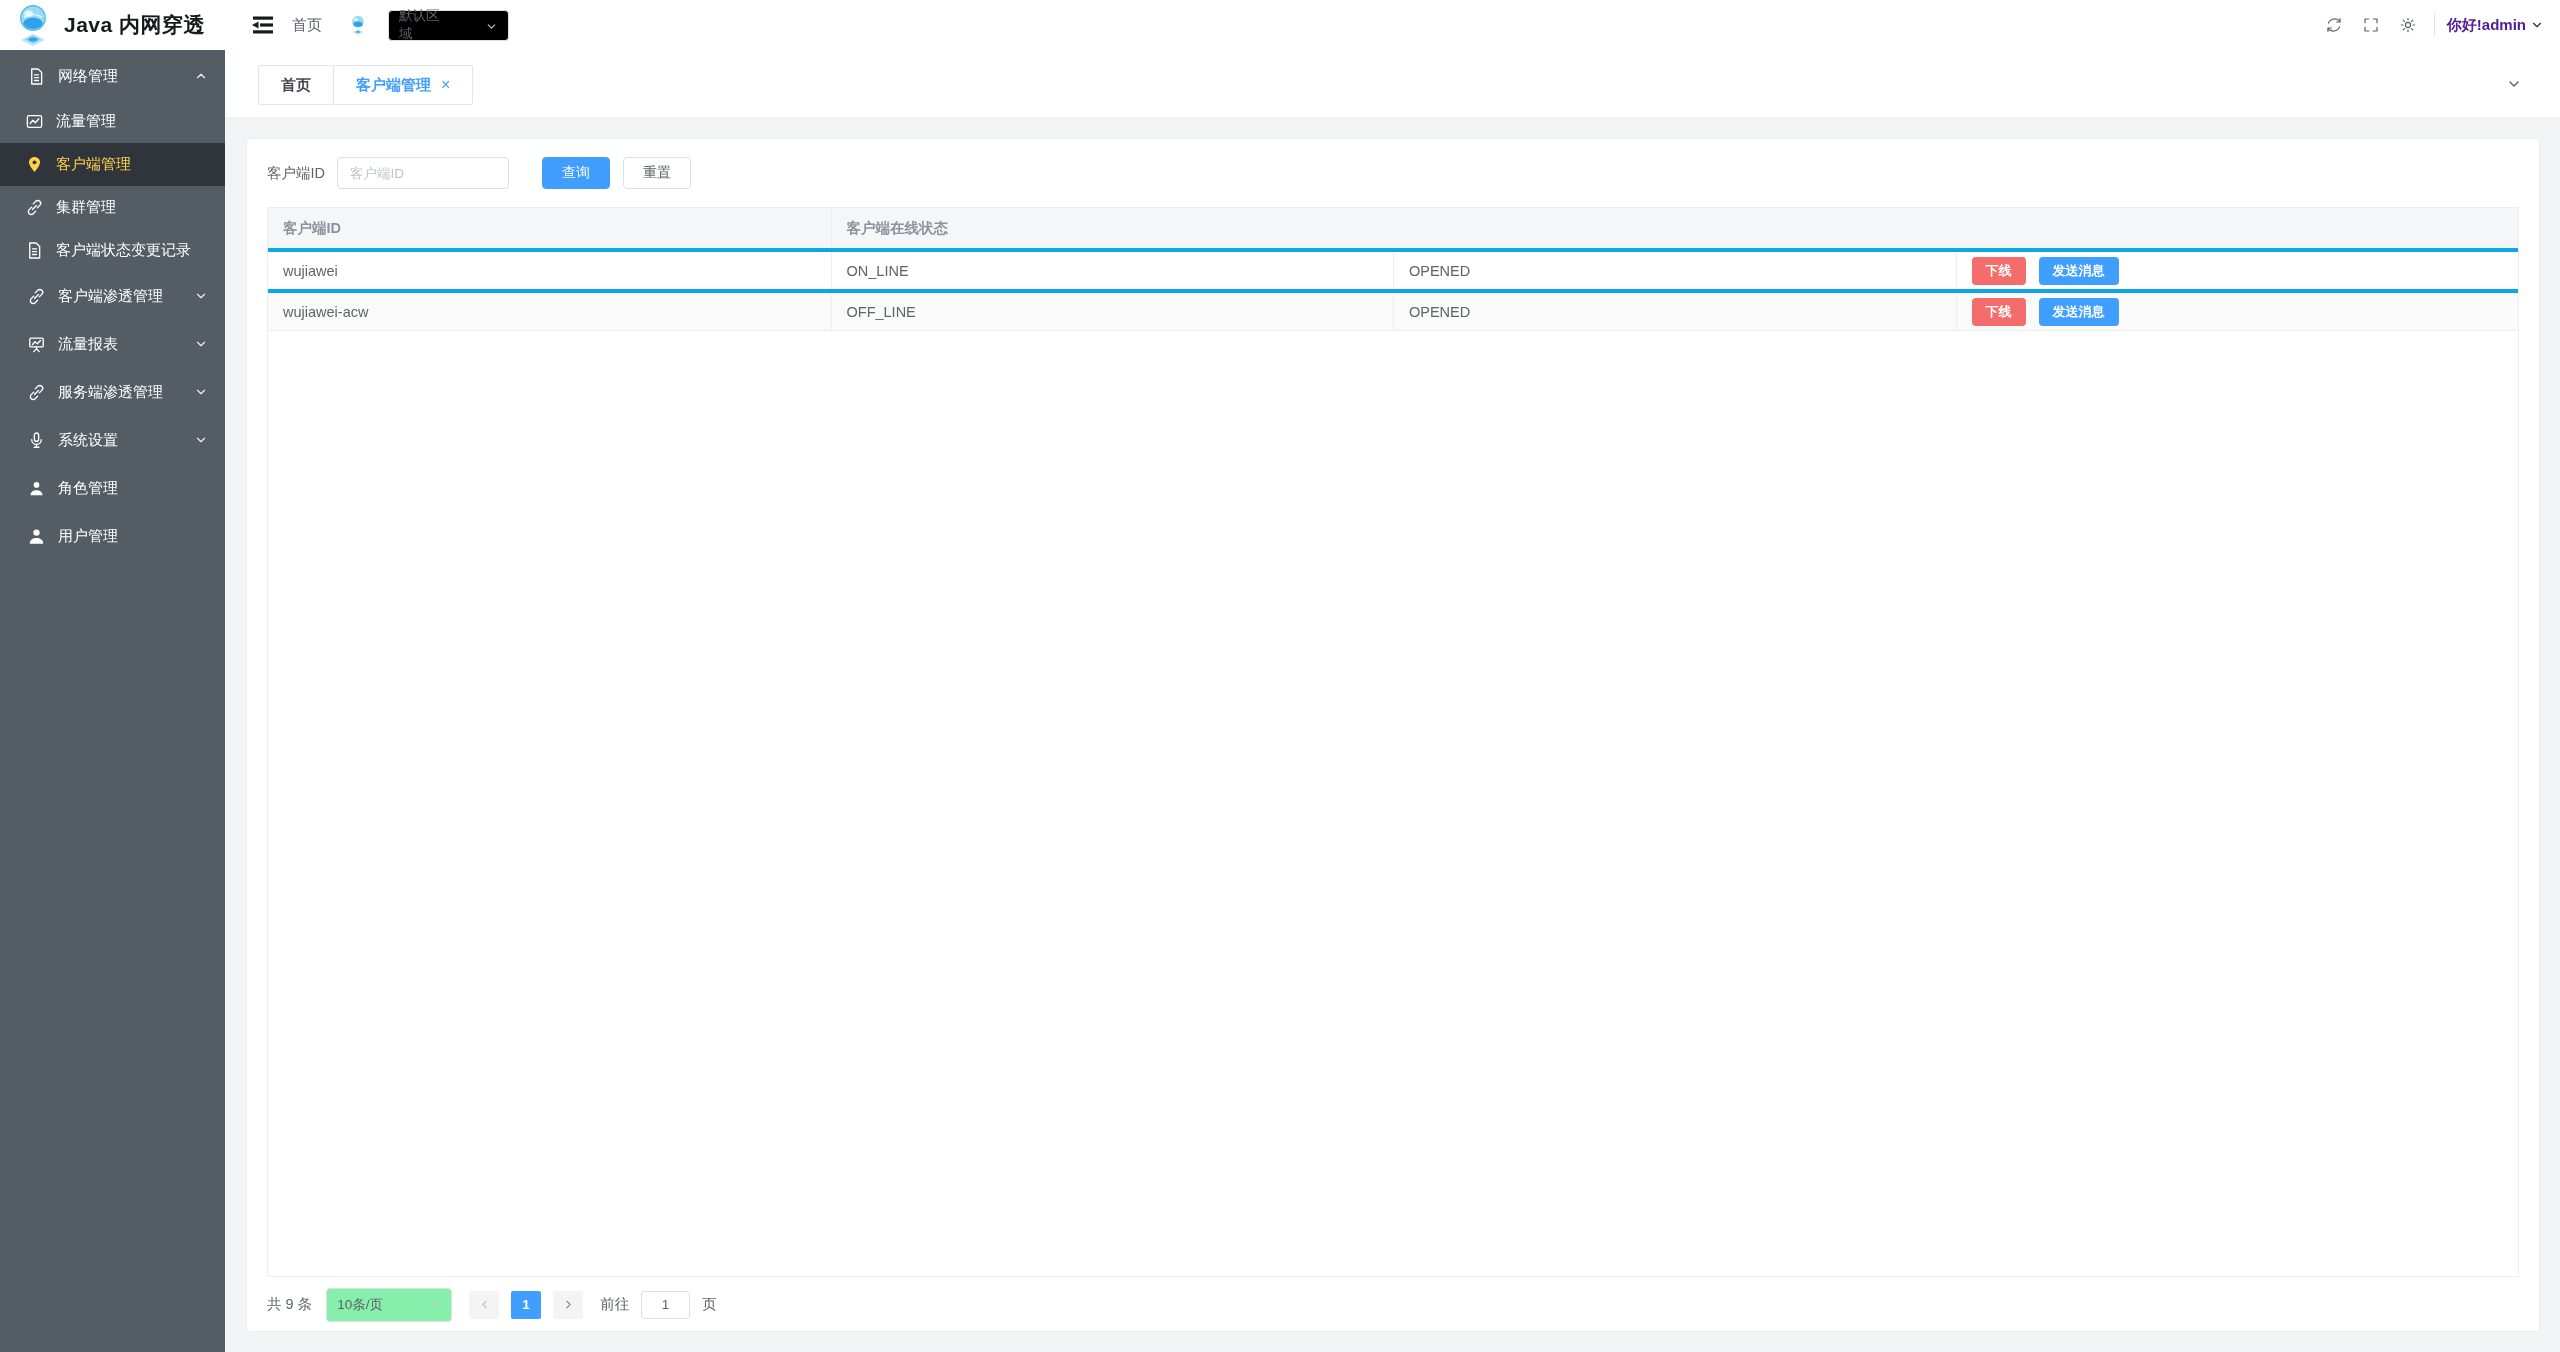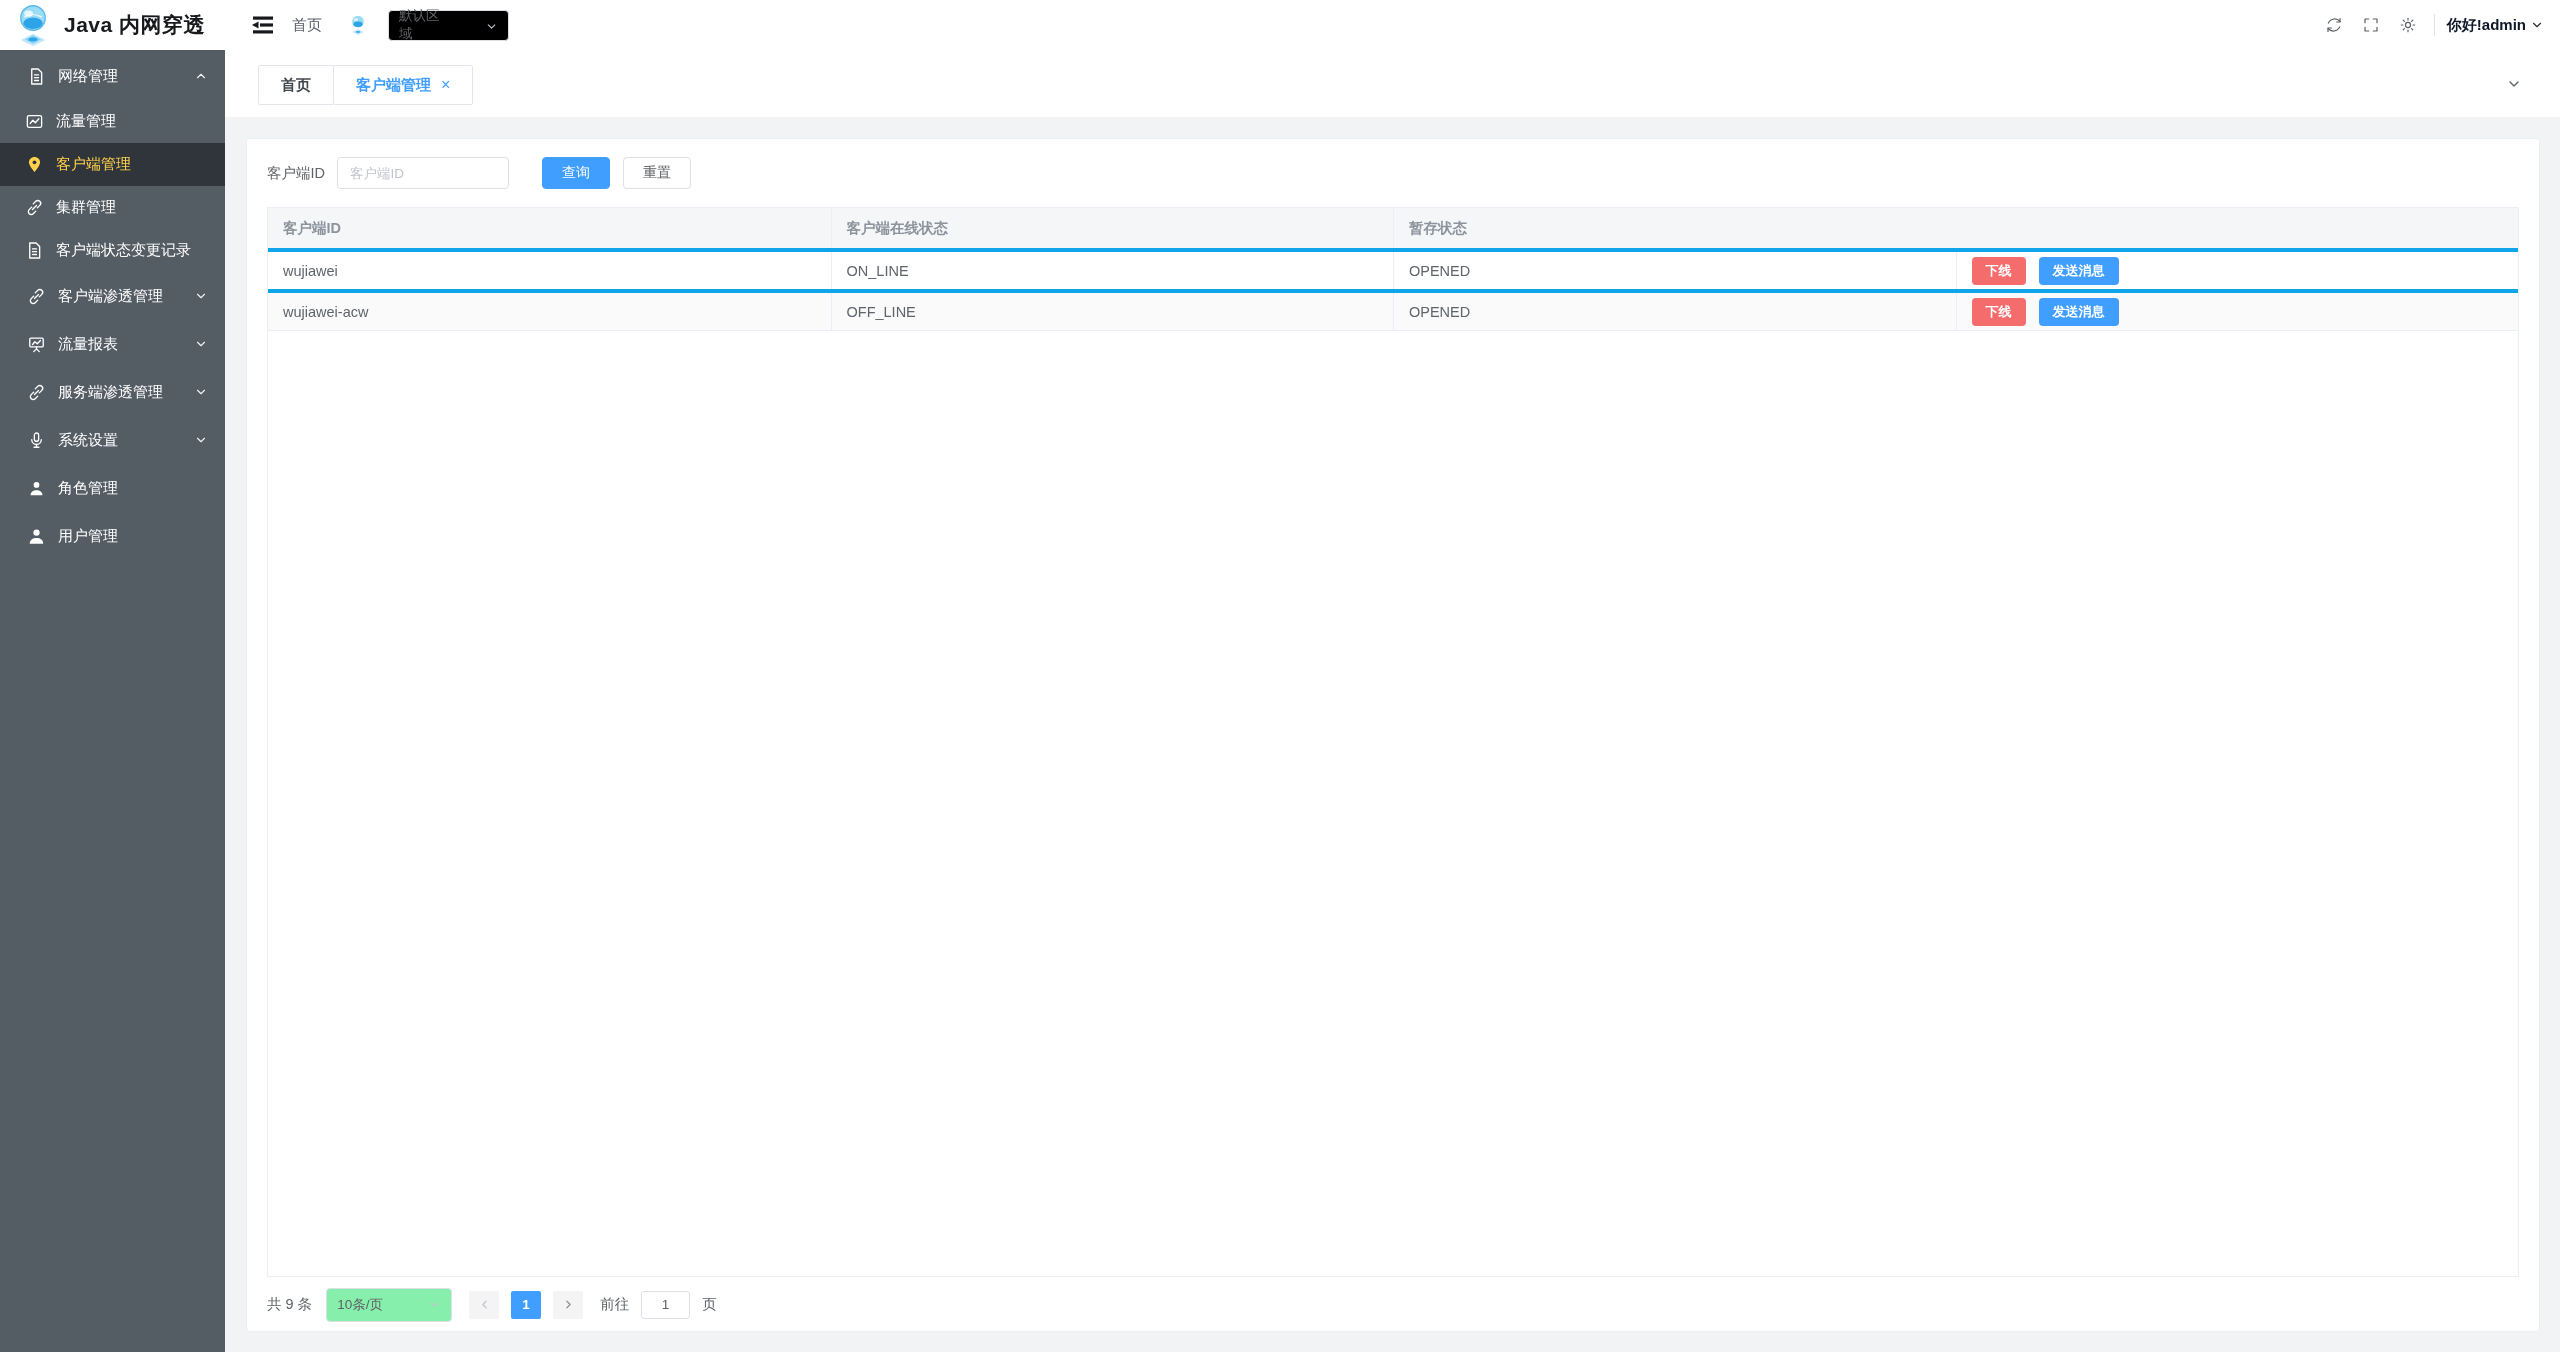--- a/index.html
+++ b/index.html
@@ -28,21 +28,21 @@
   .collapse-btn { margin-left:25px; width:26px; height:26px; cursor:pointer; display:flex; align-items:center; }
   .collapse-btn svg { width:26px; height:26px; }
   .breadcrumb { margin-left:16px; font-size:15px; color:#5a5e66; }
   .hdr-mini-logo { margin-left:26px; width:20px; height:20px; }
   .region-select { margin-left:20px; width:121px; height:31px; border:1px solid #dcdfe6; border-radius:4px; display:flex; align-items:center; padding:0 10px; cursor:pointer; background:#000000;gap:36px; }
   .region-select .rs-text { font-size:13.5px; color:#606266; flex:1; }
   .hdr-right { margin-left:auto; display:flex; align-items:center; padding-right:16px; }
   .hdr-icon { width:20px; height:20px; margin-left:17px; cursor:pointer; display:flex; align-items:center; justify-content:center; }
   .hdr-icon svg { width:18px; height:18px; stroke:#5a5e66; fill:none; stroke-width:1.6; stroke-linecap:round; stroke-linejoin:round; }
   .hdr-divider { width:1px; height:22px; background:#e0e3e8; margin-left:16px; }
-  .greeting { margin-left:12px; font-size:15px; font-weight:bold; color:#0f172a; display:flex; align-items:center; cursor:pointer; }
+  .greeting { margin-left:12px; font-size:15px; font-weight:bold; color:#4c1d95; display:flex; align-items:center; cursor:pointer; }
   .greeting svg { width:14px; height:14px; margin-left:4px; stroke:#2d2f33; fill:none; stroke-width:2; stroke-linecap:round; stroke-linejoin:round; }
 
   
   .tabbar { position:absolute; left:225px; top:50px; right:0; height:67px; background:#ffffff; z-index:3; }
   .tabs { position:absolute; left:33px; top:15px; display:flex; }
   .tab { height:40px; border:1px solid #e2e6ec; background:#ffffff; display:flex; align-items:center; padding:0 22px; font-size:15px; font-weight:bold; color:#43484e; cursor:pointer; border-radius:2px; }
   .tab + .tab { margin-left:-1px; }
   .tab.active { color:#409eff; }
   .tab .tab-close { margin-left:10px; font-size:16px; font-weight:normal; color:#409eff; line-height:1; }
   .tabbar-chevron { position:absolute; right:38px; top:26px; width:16px; height:16px; cursor:pointer; }
@@ -334,21 +334,20 @@
         <span class="search-label">客户端ID</span>
         <input class="search-input" type="text" placeholder="客户端ID" style="">
         <button class="btn btn-primary">查询</button>
         <button class="btn btn-plain">重置</button>
       </div>
 
       <div class="table">
         <div class="t-row t-head">
           <div class="t-cell">客户端ID</div>
           <div class="t-cell">客户端在线状态</div>
-          <div class="t-cell">暂存状态</div>
         </div>
 
         <div class="t-row t-body-row">
           <div class="t-cell">wujiawei</div>
           <div class="t-cell">ON_LINE</div>
           <div class="t-cell">OPENED</div>
           <div class="t-cell">
             <button class="mini-btn mini-danger">下线</button>
             <button class="mini-btn mini-primary">发送消息</button>
           </div>

